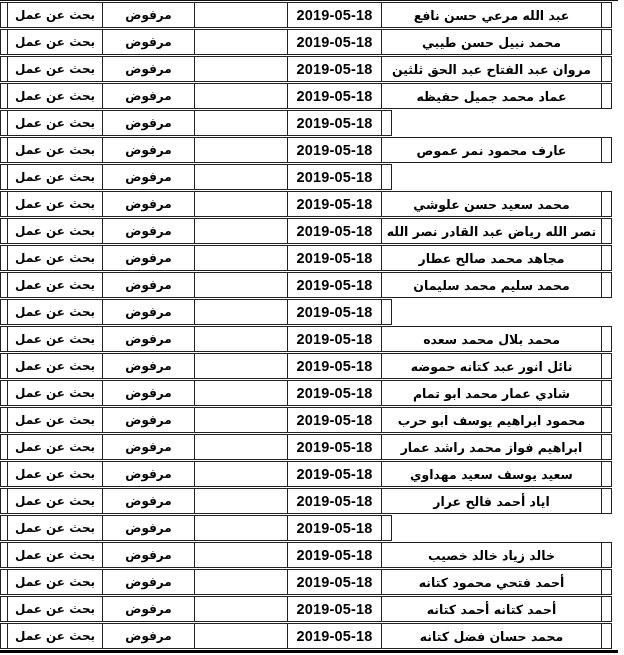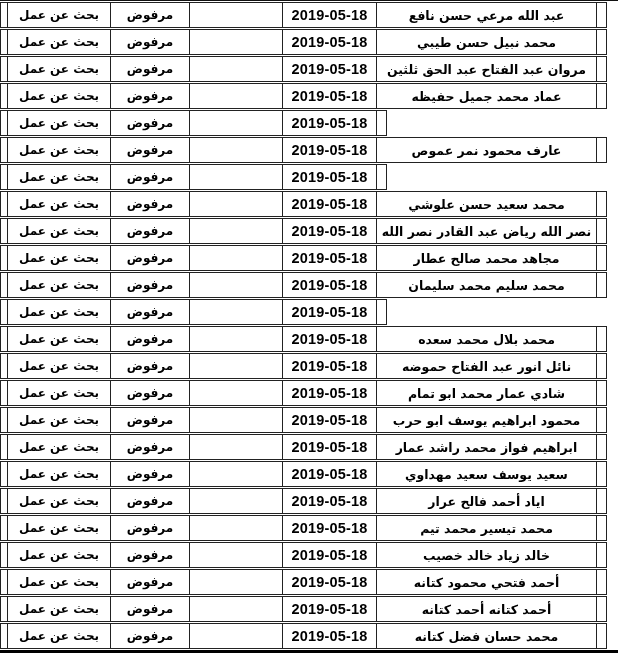--- a/index.html
+++ b/index.html
@@ -31,22 +31,22 @@
     height: 26px;
     display: flex;
     align-items: center;
     justify-content: center;
     overflow: hidden;
     white-space: nowrap;
     color: #000000;
   }
   .cell + .cell { margin-left: -1px; }
   .c-edge-l  { width: 8px;   }
-  .c-status  { width: 104px; }
-  .c-reject  { width: 80px;  }
+  .c-status  { width: 96px; }
+  .c-reject  { width: 93px;  }
   .c-blank   { width: 94px;  }
   .c-date    { width: 95px; text-align: right;  }
   .c-name    { width: 221px; }
   .c-edge-r  { width: 11px;  }
   .ar {
     direction: rtl;
     font-family: "DejaVu Sans", sans-serif;
     font-weight: bold;
     font-size: 12px;
   }
@@ -189,21 +189,21 @@
       <div class="cell c-name ar">محمد بلال محمد سعده</div>
       <div class="cell c-edge-r"></div>
     </div>
 
     <div class="row">
       <div class="cell c-edge-l"></div>
       <div class="cell c-status ar">بحث عن عمل</div>
       <div class="cell c-reject ar">مرفوض</div>
       <div class="cell c-blank"></div>
       <div class="cell c-date">2019-05-18</div>
-      <div class="cell c-name ar">نائل انور عبد الفتاح حموضه</div>
+      <div class="cell c-name ar">نائل انور عبد كتانه حموضه</div>
       <div class="cell c-edge-r"></div>
     </div>
 
     <div class="row">
       <div class="cell c-edge-l"></div>
       <div class="cell c-status ar">بحث عن عمل</div>
       <div class="cell c-reject ar">مرفوض</div>
       <div class="cell c-blank"></div>
       <div class="cell c-date">2019-05-18</div>
       <div class="cell c-name ar">شادي عمار محمد ابو تمام</div>
@@ -249,21 +249,20 @@
       <div class="cell c-name ar">اياد أحمد فالح عرار</div>
       <div class="cell c-edge-r"></div>
     </div>
 
     <div class="row">
       <div class="cell c-edge-l"></div>
       <div class="cell c-status ar">بحث عن عمل</div>
       <div class="cell c-reject ar">مرفوض</div>
       <div class="cell c-blank"></div>
       <div class="cell c-date">2019-05-18</div>
-      <div class="cell c-name ar">محمد تيسير محمد تيم</div>
       <div class="cell c-edge-r"></div>
     </div>
 
     <div class="row">
       <div class="cell c-edge-l"></div>
       <div class="cell c-status ar">بحث عن عمل</div>
       <div class="cell c-reject ar">مرفوض</div>
       <div class="cell c-blank"></div>
       <div class="cell c-date">2019-05-18</div>
       <div class="cell c-name ar">خالد زياد خالد خصيب</div>

